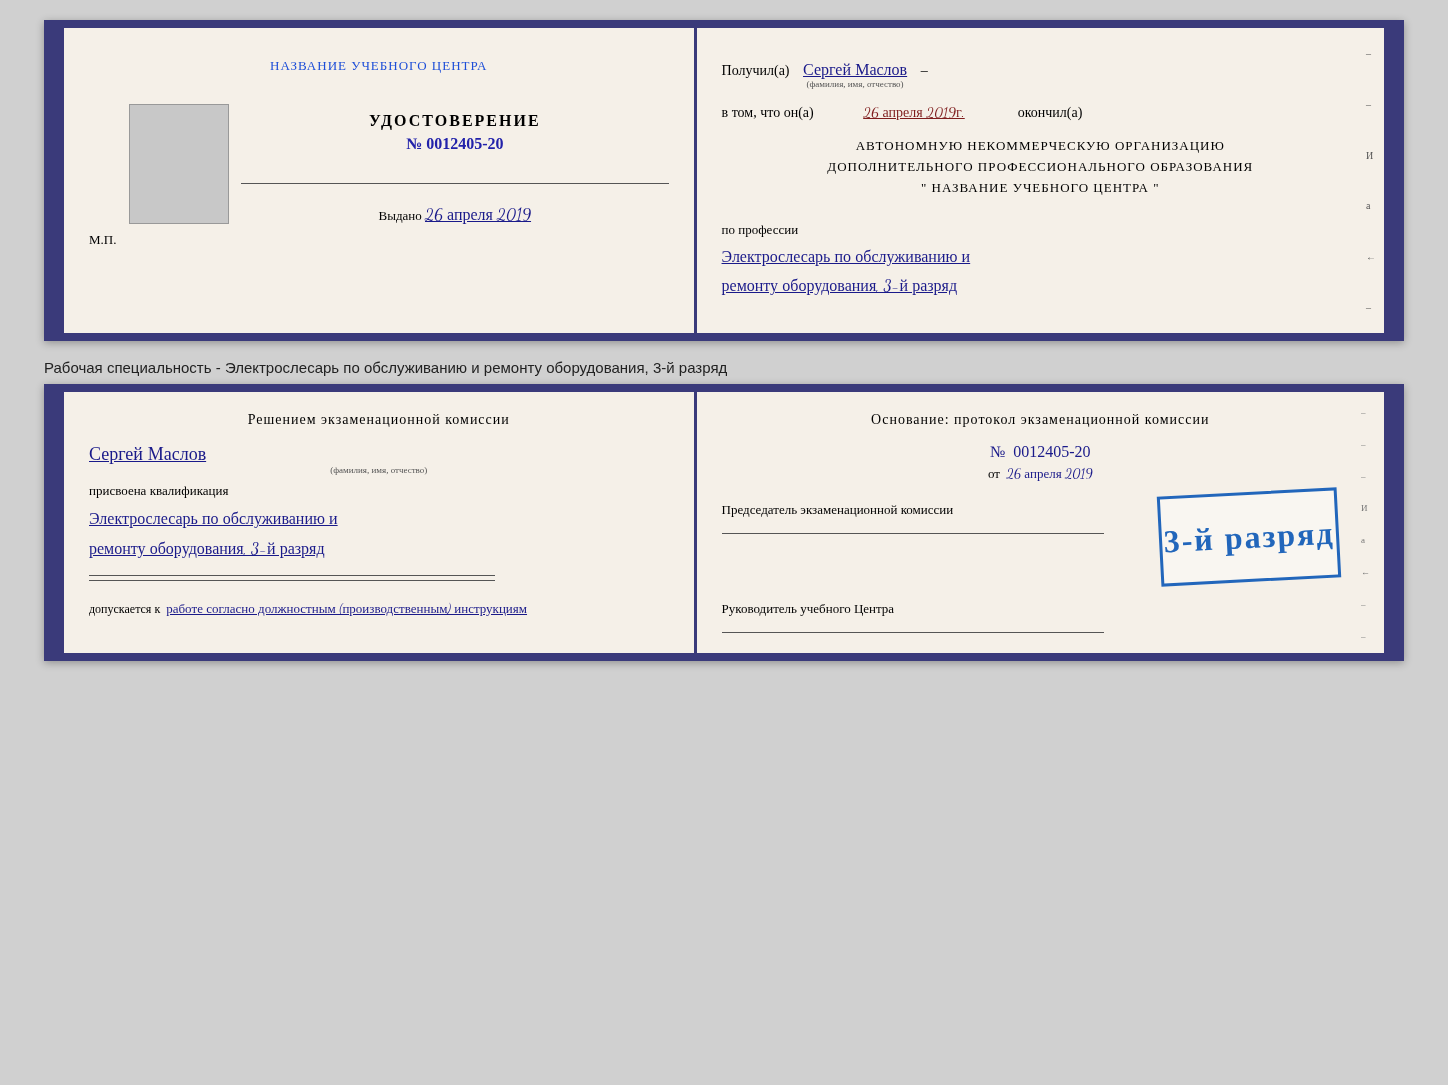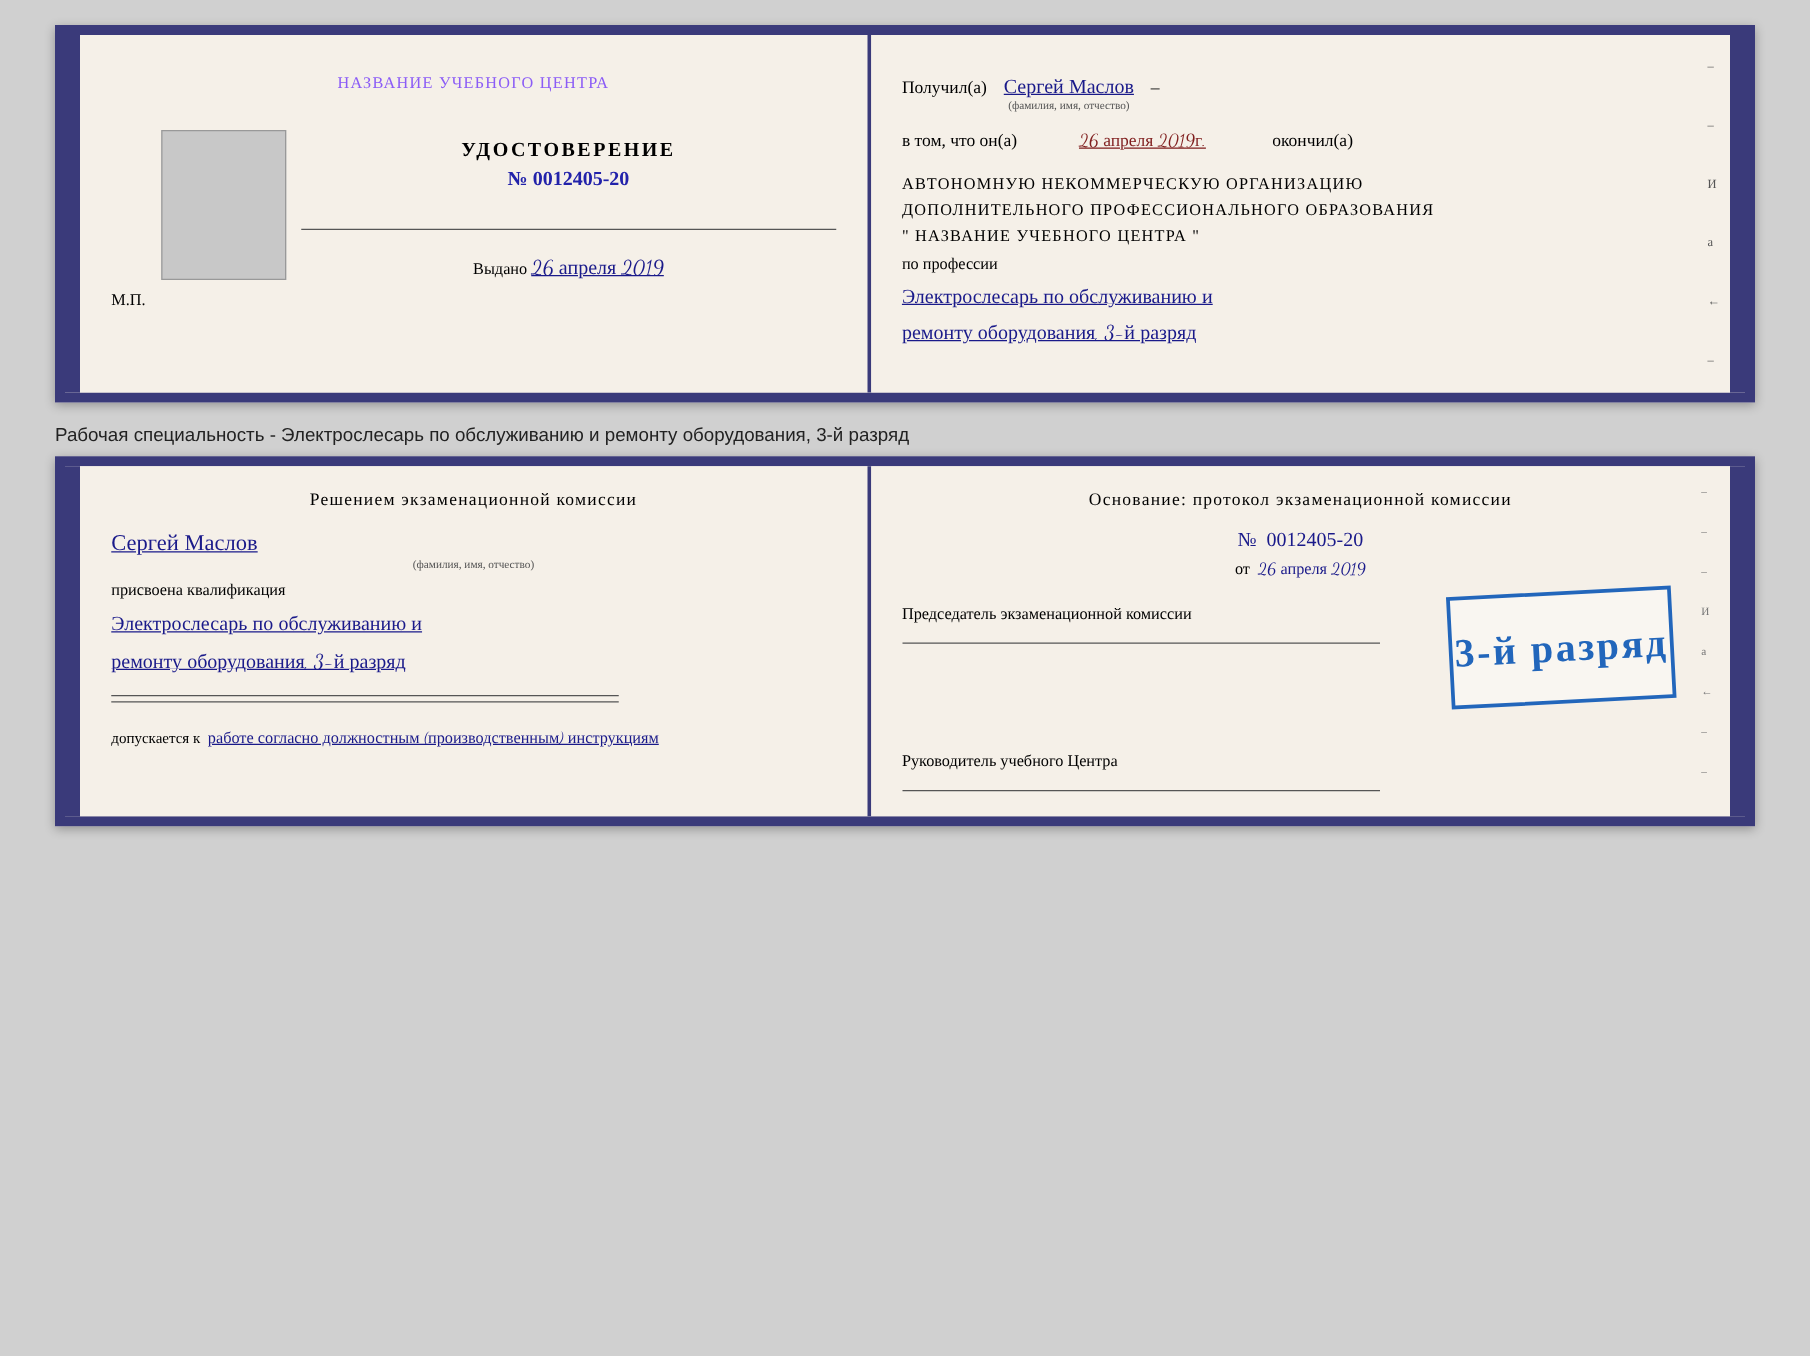--- a/index.html
+++ b/index.html
@@ -56,21 +56,21 @@
     }
 
     
     .training-center-header {
       text-align: center;
       font-size: 13px;
       letter-spacing: 1px;
       text-transform: uppercase;
       margin-bottom: 30px;
       font-weight: normal;
-      color: #8b5cf6;
+      color: #1d4ed8;
       padding-top: 10px;
     }
 
     .cert-photo-area {
       display: flex;
       align-items: flex-end;
       gap: 12px;
       margin-top: 20px;
       margin-left: 40px;
     }
@@ -149,25 +149,26 @@
     }
 
     .date-handwritten {
       font-family: 'Segoe Script', 'Dancing Script', cursive;
       color: #7f1d1d;
       font-size: 14px;
       text-decoration: underline;
     }
 
     .org-block {
+      text-align: center;
       font-size: 13px;
       text-transform: uppercase;
       line-height: 1.6;
       letter-spacing: 1px;
-      margin-bottom: 4px;
+      margin-bottom: 24px;
     }
 
     .po-professii-line {
       font-size: 13px;
       margin-bottom: 5px;
     }
 
     .profession-handwritten {
       font-family: 'Segoe Script', 'Dancing Script', cursive;
       color: #1a1a8a;
@@ -306,21 +307,21 @@
     .stamp-text {
       font-size: 32px;
       font-weight: bold;
       color: #2266bb;
       letter-spacing: 2px;
       text-align: center;
     }
 
     .rukovoditel-block {
       font-size: 13px;
-      margin-top: 86px;
+      margin-top: 67px;
     }
 
     .signature-line {
       border-top: 1px solid #555;
       width: 60%;
       margin-top: 15px;
     }
 
     .border-lines-right {
       position: absolute;

